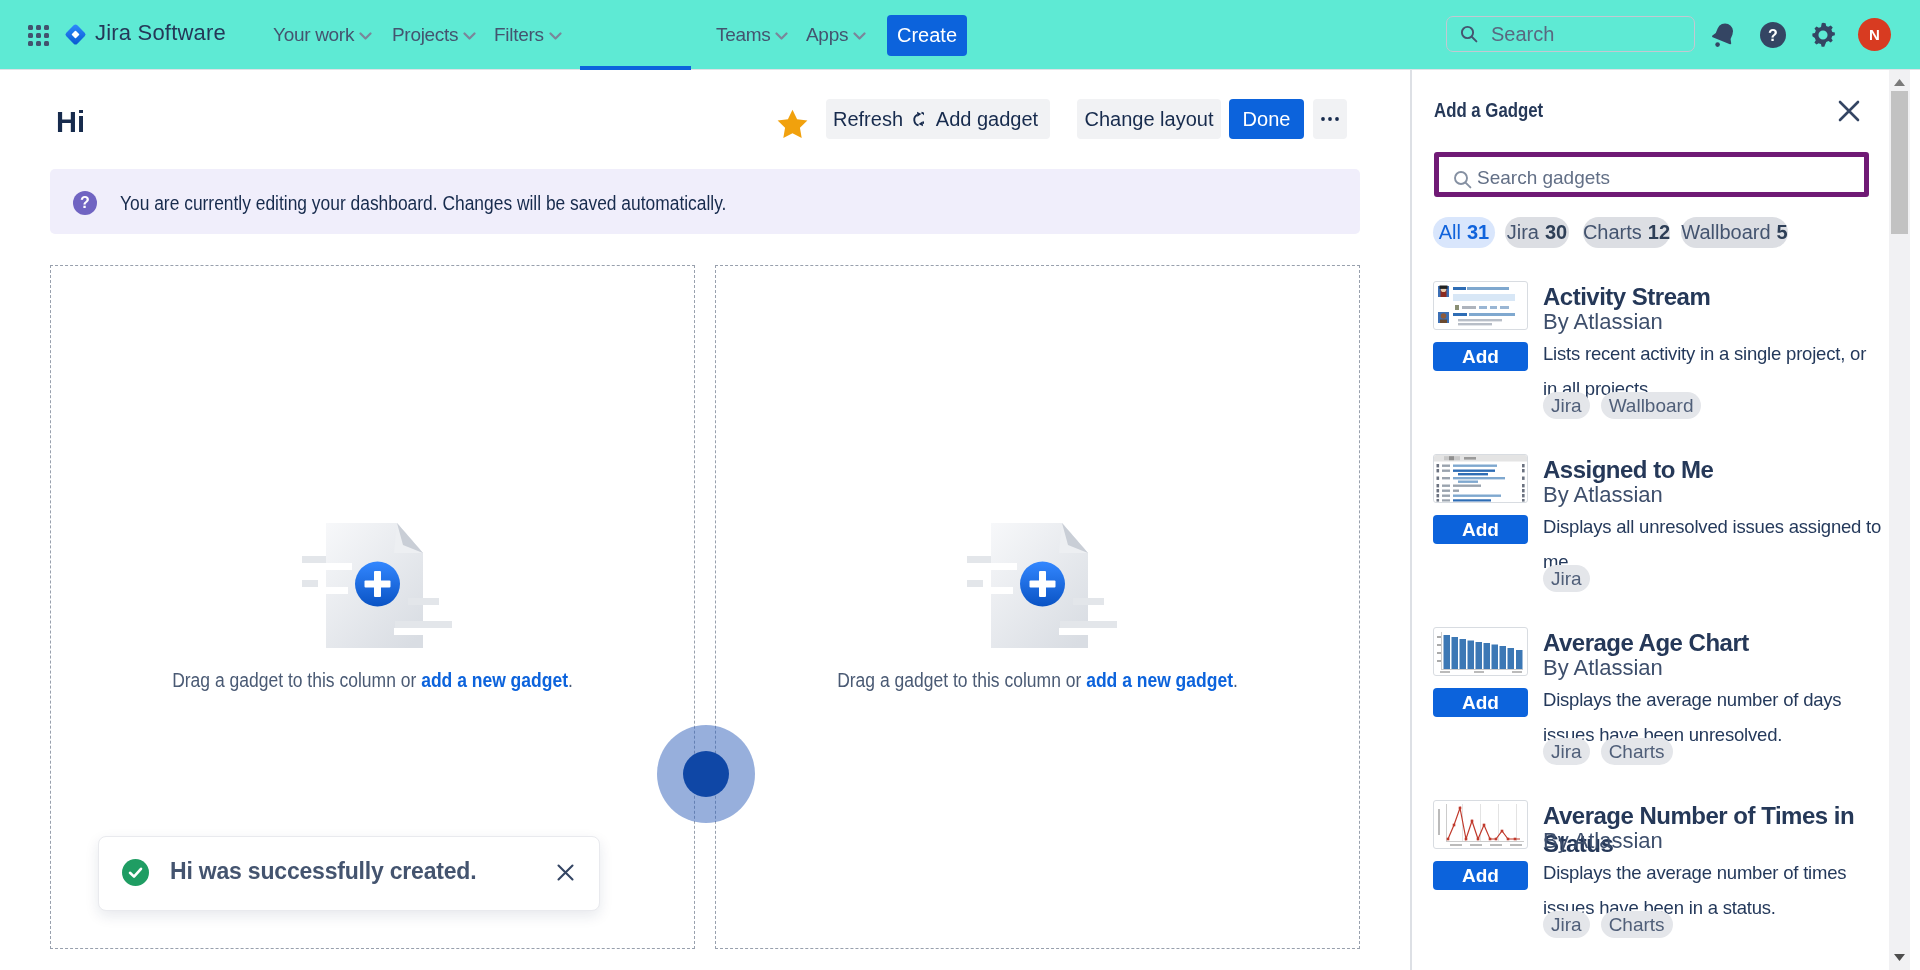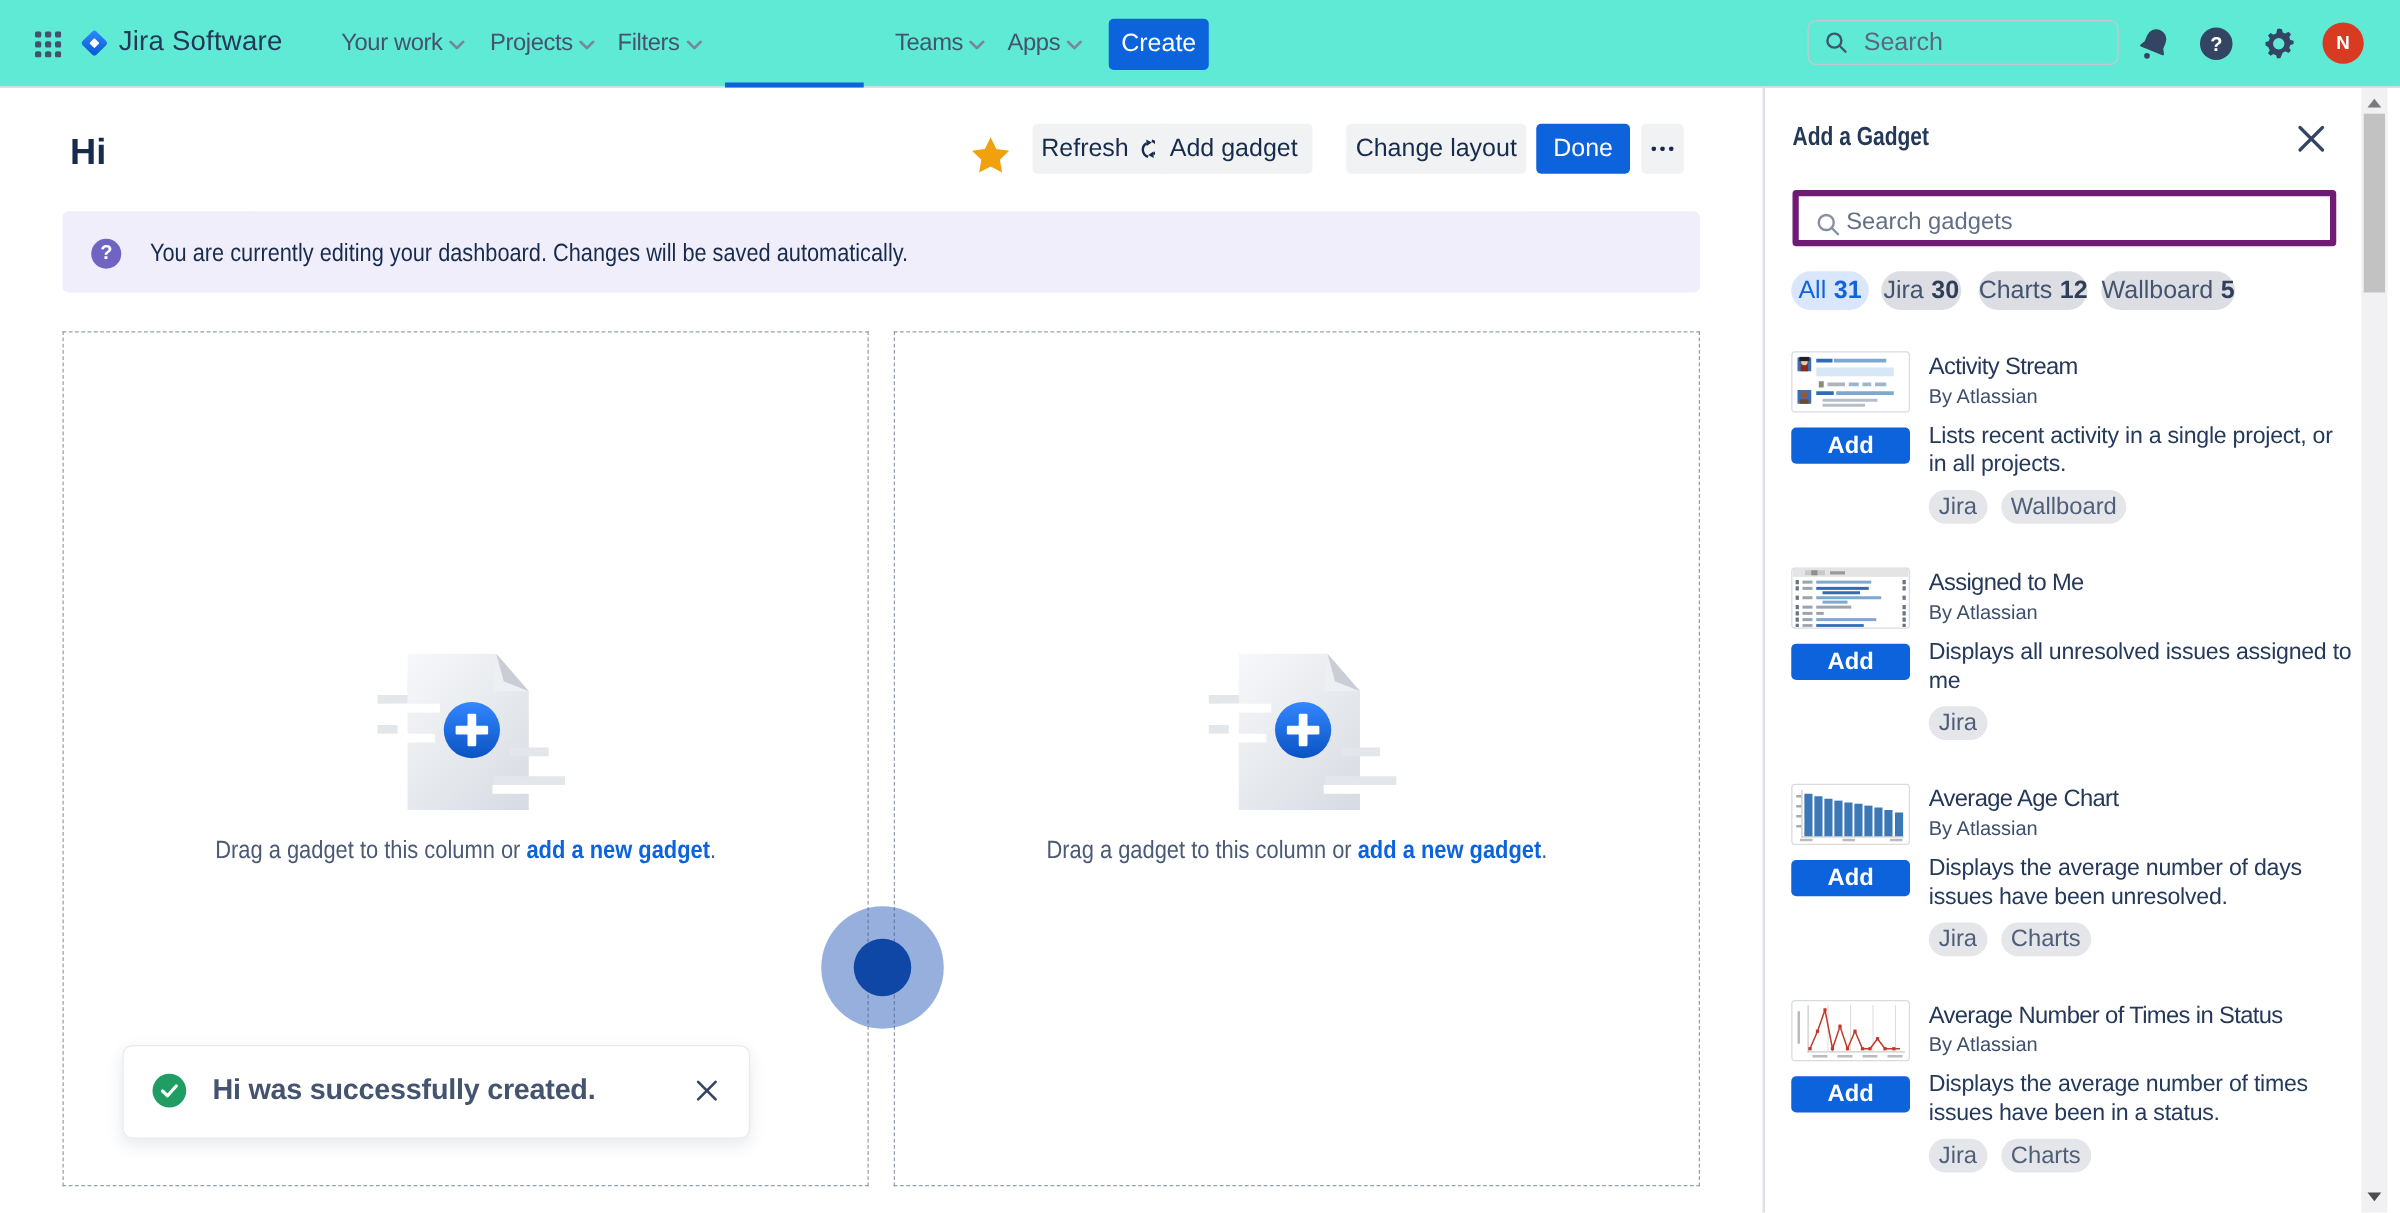--- a/index.html
+++ b/index.html
@@ -60,23 +60,23 @@
     gap:6px; }
   .chip b { color:#2E3F57; font-weight:700; }
   .chip.sel { background:#D9E6FC; color:#1063DC; }
   .chip.sel b { color:#1063DC; }
   
   .thumb { position:absolute; left:1433px; width:95px; height:49px; border:1px solid #D8DCE1;
     border-radius:3px; background:#fff; overflow:hidden; }
   .addbtn { position:absolute; left:1433px; width:95px; height:29px; border-radius:4px;
     background:#0C63DC; color:#fff; font-size:19px; font-weight:700;
     display:flex; align-items:center; justify-content:center; }
-  .gtitle { position:absolute; left:1543px; font-size:19px; font-weight:400; color:#253858; letter-spacing:-0.5px; }
-  .gby { position:absolute; left:1543px; font-size:16px; color:#3E4F6C; }
-  .gdesc { position:absolute; left:1543px; font-size:18.5px; color:#24395B; line-height:23px; letter-spacing:-0.2px;
+  .gtitle { position:absolute; left:1543px; font-size:24px; font-weight:700; color:#253858; letter-spacing:-0.5px; }
+  .gby { position:absolute; left:1543px; font-size:22px; color:#3E4F6C; }
+  .gdesc { position:absolute; left:1543px; font-size:18.5px; color:#24395B; line-height:35px; letter-spacing:-0.2px;
     white-space:nowrap; }
   .tagrow { position:absolute; left:1543px; display:flex; gap:11px; }
   .tag { height:27px; border-radius:14px; background:#E4E6EA; color:#505F79; font-size:19px;
     display:flex; align-items:center; padding:0 8px; }
   
   #sbtrack { position:absolute; left:1889px; top:70px; width:21px; height:900px; background:#F1F1F3; }
   #sbthumb { position:absolute; left:1891px; top:91px; width:17px; height:143px; background:#C2C2C2; }
 </style>
 </head>
 <body>

